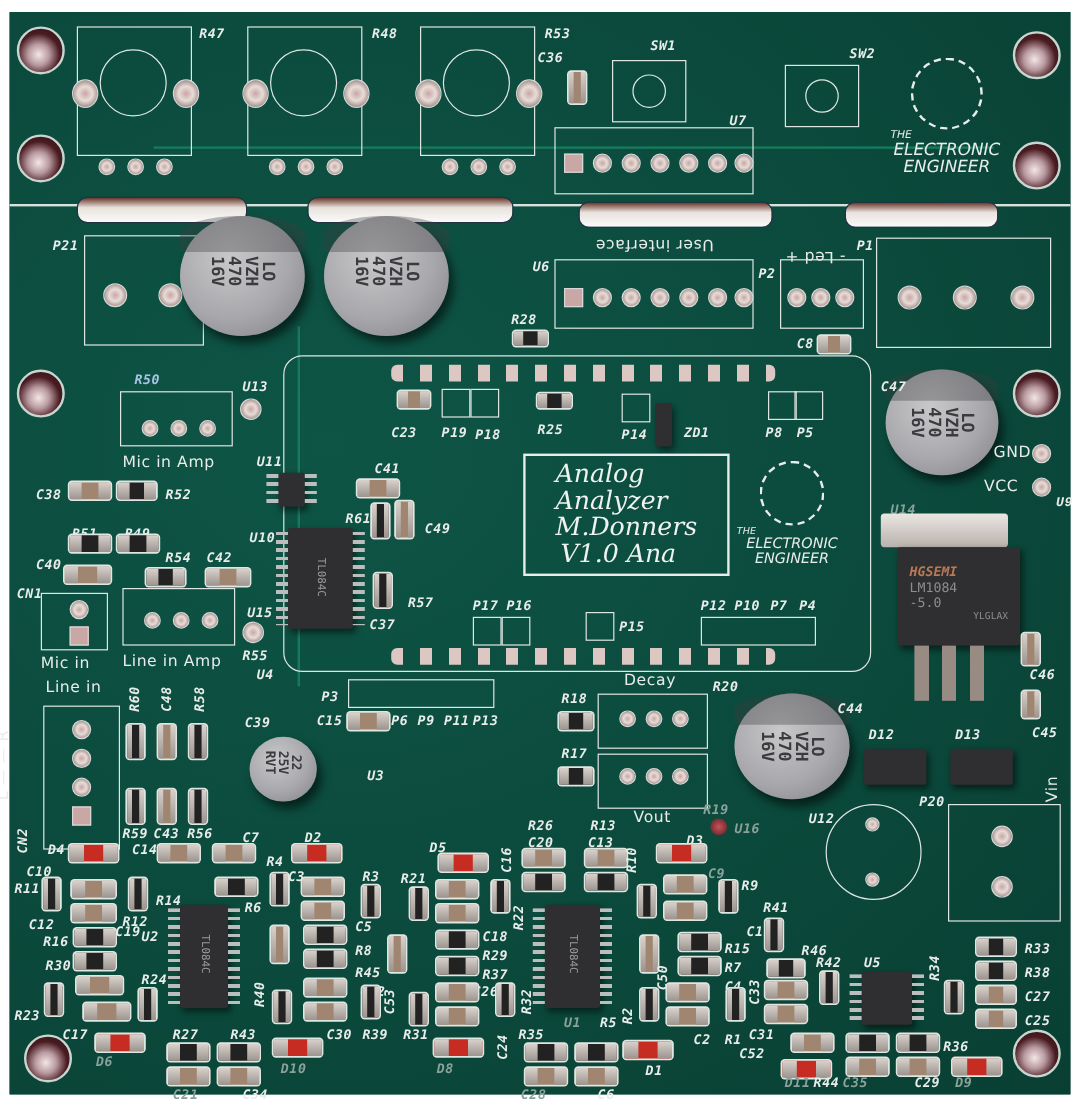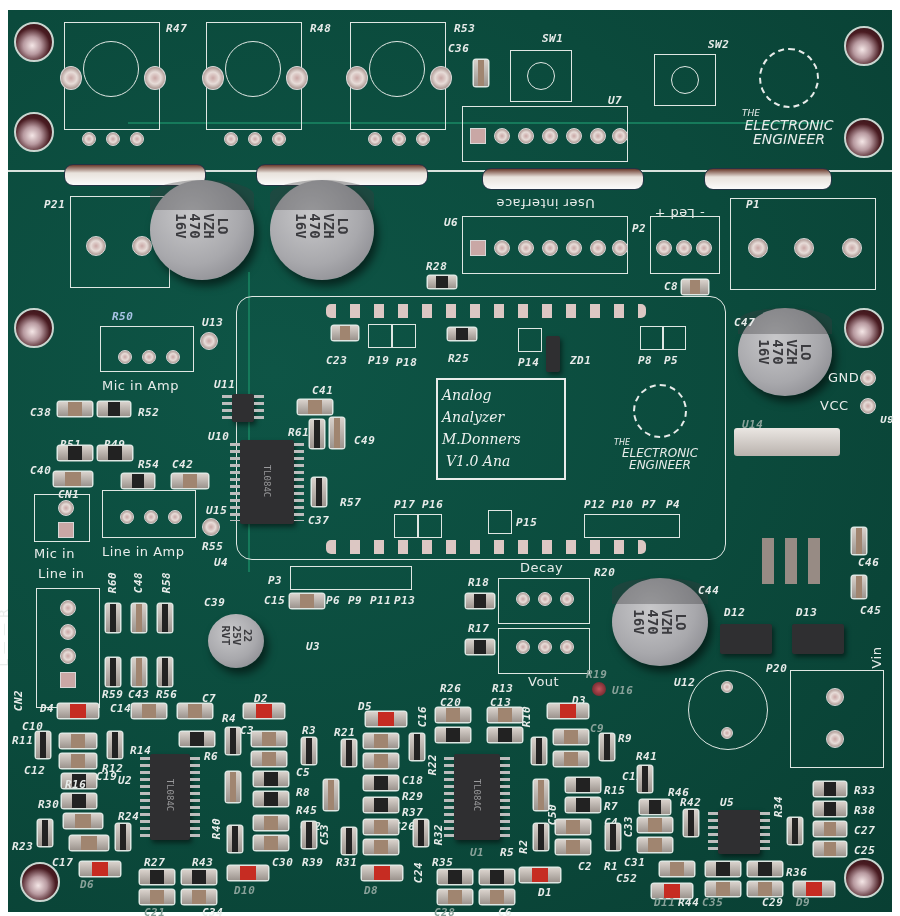--- a/index.html
+++ b/index.html
@@ -19,21 +19,21 @@
   .smd{position:absolute;background:#222;border-radius:2px;box-shadow:0 0 0 1.5px #dfe7e3;}
   .smd::before,.smd::after{content:"";position:absolute;top:0;bottom:0;width:30%;background:linear-gradient(#d9d2cc,#9c948e);}
   .smd::before{left:0;} .smd::after{right:0;}
   .smd.c{background:#a08570;}
   .smd.d{background:#c62c22;}
   .chip{position:absolute;background:#2f2f31;border-radius:2px;color:#9a9a9c;font-family:"DejaVu Sans Mono",monospace;font-size:9px;text-align:center;box-shadow:2px 3px 5px rgba(0,0,0,.5);}
   .chip .legs-l,.chip .legs-r{position:absolute;top:4%;bottom:4%;width:10px;
     background:repeating-linear-gradient(#bdbdbd 0 3px,transparent 3px 7px);}
   .chip .legs-l{left:-10px;} .chip .legs-r{right:-10px;}
   .trace{position:absolute;background:#167a5b;}
-  .title-box{position:absolute;border:2px solid #e8ecea;color:#eef2f0;font-family:"DejaVu Serif",serif;font-style:italic;font-size:14px;line-height:22px;padding:4px 4px;}
+  .title-box{position:absolute;border:2px solid #e8ecea;color:#eef2f0;font-family:"DejaVu Serif",serif;font-style:italic;font-size:21px;line-height:22px;padding:4px 25px;}
   .logo{position:absolute;color:#e8ecea;font-family:"DejaVu Sans",sans-serif;font-weight:normal;font-style:italic;text-align:center;}
   .logo .sun{margin:0 auto;border-radius:50%;border:2px dashed #e8ecea;}
   .led{position:absolute;border-radius:50%;background:radial-gradient(circle,#c4545b,#5a1d22);}
 </style>
 </head>
 <body>
 
 <div class="board">
 
   <div class="hole" style="left:6px;top:12px;width:36px;height:36px;"></div>
@@ -144,21 +144,21 @@
   <div class="pad" style="left:582px;top:230px;width:14px;height:14px;"></div>
   <div class="pad" style="left:604px;top:230px;width:14px;height:14px;"></div>
 
   <div class="silk plain" style="left:646px;top:196px;transform:rotate(180deg);">- Led +</div>
   <div class="silk" style="left:624px;top:212px;">P2</div>
   <div class="outline" style="left:642px;top:206px;width:68px;height:56px;"></div>
   <div class="pad" style="left:648px;top:230px;width:14px;height:14px;"></div>
   <div class="pad" style="left:668px;top:230px;width:14px;height:14px;"></div>
   <div class="pad" style="left:688px;top:230px;width:14px;height:14px;"></div>
 
-  <div class="silk" style="left:738px;top:188px;">P1</div>
+  <div class="silk" style="left:706px;top:188px;">P1</div>
   <div class="outline" style="left:722px;top:188px;width:144px;height:90px;"></div>
   <div class="pad" style="left:740px;top:228px;width:18px;height:18px;"></div>
   <div class="pad" style="left:786px;top:228px;width:18px;height:18px;"></div>
   <div class="pad" style="left:834px;top:228px;width:18px;height:18px;"></div>
 
   <div class="silk" style="left:418px;top:250px;">R28</div>
   <div class="smd" style="left:420px;top:266px;width:28px;height:12px;"></div>
   <div class="silk" style="left:656px;top:270px;">C8</div>
   <div class="smd c" style="left:674px;top:270px;width:26px;height:14px;"></div>
 
@@ -217,21 +217,21 @@
   <div class="pad" style="left:158px;top:340px;width:12px;height:12px;"></div>
   <div class="silk plain" style="left:94px;top:368px;">Mic in Amp</div>
   <div class="silk" style="left:194px;top:306px;">U13</div>
   <div class="pad" style="left:192px;top:322px;width:16px;height:16px;"></div>
 
   <div class="silk" style="left:206px;top:368px;">U11</div>
   <div class="chip" style="left:224px;top:384px;width:22px;height:28px;">
       <div class="legs-r"></div>
       <div class="legs-l"></div>
     </div>
-  <div class="silk" style="left:200px;top:420px;">U10</div>
+  <div class="silk" style="left:200px;top:432px;">U10</div>
   <div class="chip" style="left:232px;top:430px;width:54px;height:84px;padding-top:10px;box-sizing:border-box;">
     <div class="legs-l"></div>
       <div class="legs-r"></div>
     <div style="transform:rotate(90deg);margin-top:26px;white-space:nowrap;">TL084C</div>
   </div>
   <div class="silk" style="left:304px;top:374px;">C41</div>
   <div class="smd c" style="left:290px;top:390px;width:34px;height:14px;"></div>
   <div class="silk" style="left:280px;top:416px;">R61</div>
   <div class="smd" style="left:302px;top:410px;width:14px;height:28px;"></div>
   <div class="smd c" style="left:322px;top:408px;width:14px;height:30px;"></div>
@@ -248,21 +248,21 @@
   <div class="silk" style="left:96px;top:428px;">R49</div>
   <div class="smd" style="left:50px;top:436px;width:34px;height:14px;"></div>
   <div class="smd" style="left:90px;top:436px;width:34px;height:14px;"></div>
   <div class="silk" style="left:22px;top:454px;">C40</div>
   <div class="smd c" style="left:46px;top:462px;width:38px;height:14px;"></div>
   <div class="silk" style="left:130px;top:448px;">R54</div>
   <div class="smd" style="left:114px;top:464px;width:32px;height:14px;"></div>
   <div class="silk" style="left:164px;top:448px;">C42</div>
   <div class="smd c" style="left:164px;top:464px;width:36px;height:14px;"></div>
 
-  <div class="silk" style="left:6px;top:478px;margin-left:44px;">CN1</div>
+  <div class="silk" style="left:6px;top:478px;">CN1</div>
   <div class="outline" style="left:26px;top:484px;width:54px;height:46px;"></div>
   <div class="pad" style="left:50px;top:490px;width:14px;height:14px;"></div>
   <div class="sqpad" style="left:50px;top:512px;width:14px;height:14px;"></div>
   <div class="silk plain" style="left:26px;top:536px;">Mic in</div>
 
   <div class="outline" style="left:94px;top:480px;width:92px;height:46px;"></div>
   <div class="pad" style="left:112px;top:500px;width:12px;height:12px;"></div>
   <div class="pad" style="left:136px;top:500px;width:12px;height:12px;"></div>
   <div class="pad" style="left:160px;top:500px;width:12px;height:12px;"></div>
   <div class="silk plain" style="left:94px;top:534px;">Line in Amp</div>
@@ -346,20 +346,26 @@
 16V</div>
   </div>
   <div class="silk" style="left:726px;top:306px;">C47</div>
   <div class="silk plain" style="left:820px;top:360px;">GND</div>
   <div class="pad" style="left:852px;top:360px;width:14px;height:14px;"></div>
   <div class="silk plain" style="left:812px;top:388px;">VCC</div>
   <div class="pad" style="left:852px;top:388px;width:14px;height:14px;"></div>
   <div class="silk" style="left:872px;top:404px;font-family:Liberation Mono, monospace;">U9</div>
   <div class="silk" style="left:734px;top:408px;color:#8aa29a;">U14</div>
   <div style="position:absolute;left:726px;top:418px;width:106px;height:28px;background:linear-gradient(#eae6e2,#b9b2ad);border-radius:3px;"></div>
+  <div class="chip" style="left:740px;top:446px;width:102px;height:82px;color:#b87a58;font-size:11px;text-align:left;padding:14px 10px;box-sizing:border-box;">
+    <div style="font-weight:bold;font-style:italic;">HGSEMI</div>
+    <div style="color:#8d8d8f;">LM1084</div>
+    <div style="color:#8d8d8f;">-5.0</div>
+    <div style="color:#8d8d8f;font-size:8px;text-align:right;">YLGLAX</div>
+  </div>
   <div style="position:absolute;left:754px;top:528px;width:58px;height:46px;background:repeating-linear-gradient(90deg,#978b84 0 12px,transparent 12px 23px);"></div>
   <div class="smd c" style="left:844px;top:518px;width:14px;height:26px;"></div>
   <div class="silk" style="left:850px;top:546px;">C46</div>
   <div class="smd c" style="left:844px;top:566px;width:14px;height:22px;"></div>
   <div class="silk" style="left:852px;top:594px;">C45</div>
 
   <div class="silk" style="left:716px;top:596px;">D12</div>
   <div class="chip" style="left:712px;top:614px;width:52px;height:30px;"></div>
   <div class="silk" style="left:788px;top:596px;">D13</div>
   <div class="chip" style="left:784px;top:614px;width:52px;height:30px;"></div>
@@ -383,21 +389,21 @@
   <div class="smd c" style="left:170px;top:694px;width:34px;height:14px;"></div>
   <div class="silk" style="left:246px;top:682px;">D2</div>
   <div class="smd d" style="left:236px;top:694px;width:40px;height:14px;"></div>
   <div class="silk" style="left:14px;top:710px;">C10</div>
   <div class="silk" style="left:4px;top:724px;">R11</div>
   <div class="smd" style="left:28px;top:722px;width:14px;height:26px;"></div>
   <div class="smd c" style="left:52px;top:724px;width:36px;height:14px;"></div>
   <div class="smd c" style="left:52px;top:744px;width:36px;height:14px;"></div>
   <div class="silk" style="left:16px;top:754px;">C12</div>
   <div class="smd" style="left:54px;top:764px;width:34px;height:14px;"></div>
-  <div class="silk" style="left:28px;top:768px;margin-left:29px;">R16</div>
+  <div class="silk" style="left:28px;top:768px;">R16</div>
   <div class="smd" style="left:54px;top:784px;width:34px;height:14px;"></div>
   <div class="silk" style="left:30px;top:788px;">R30</div>
   <div class="silk" style="left:88px;top:760px;">C19</div>
   <div class="smd c" style="left:56px;top:804px;width:38px;height:14px;"></div>
   <div class="smd" style="left:30px;top:810px;width:14px;height:26px;"></div>
   <div class="silk" style="left:4px;top:830px;">R23</div>
   <div class="smd c" style="left:62px;top:826px;width:38px;height:14px;"></div>
   <div class="silk" style="left:44px;top:846px;">C17</div>
   <div class="smd d" style="left:72px;top:852px;width:40px;height:14px;"></div>
   <div class="silk" style="left:72px;top:868px;color:#8aa29a;">D6</div>

